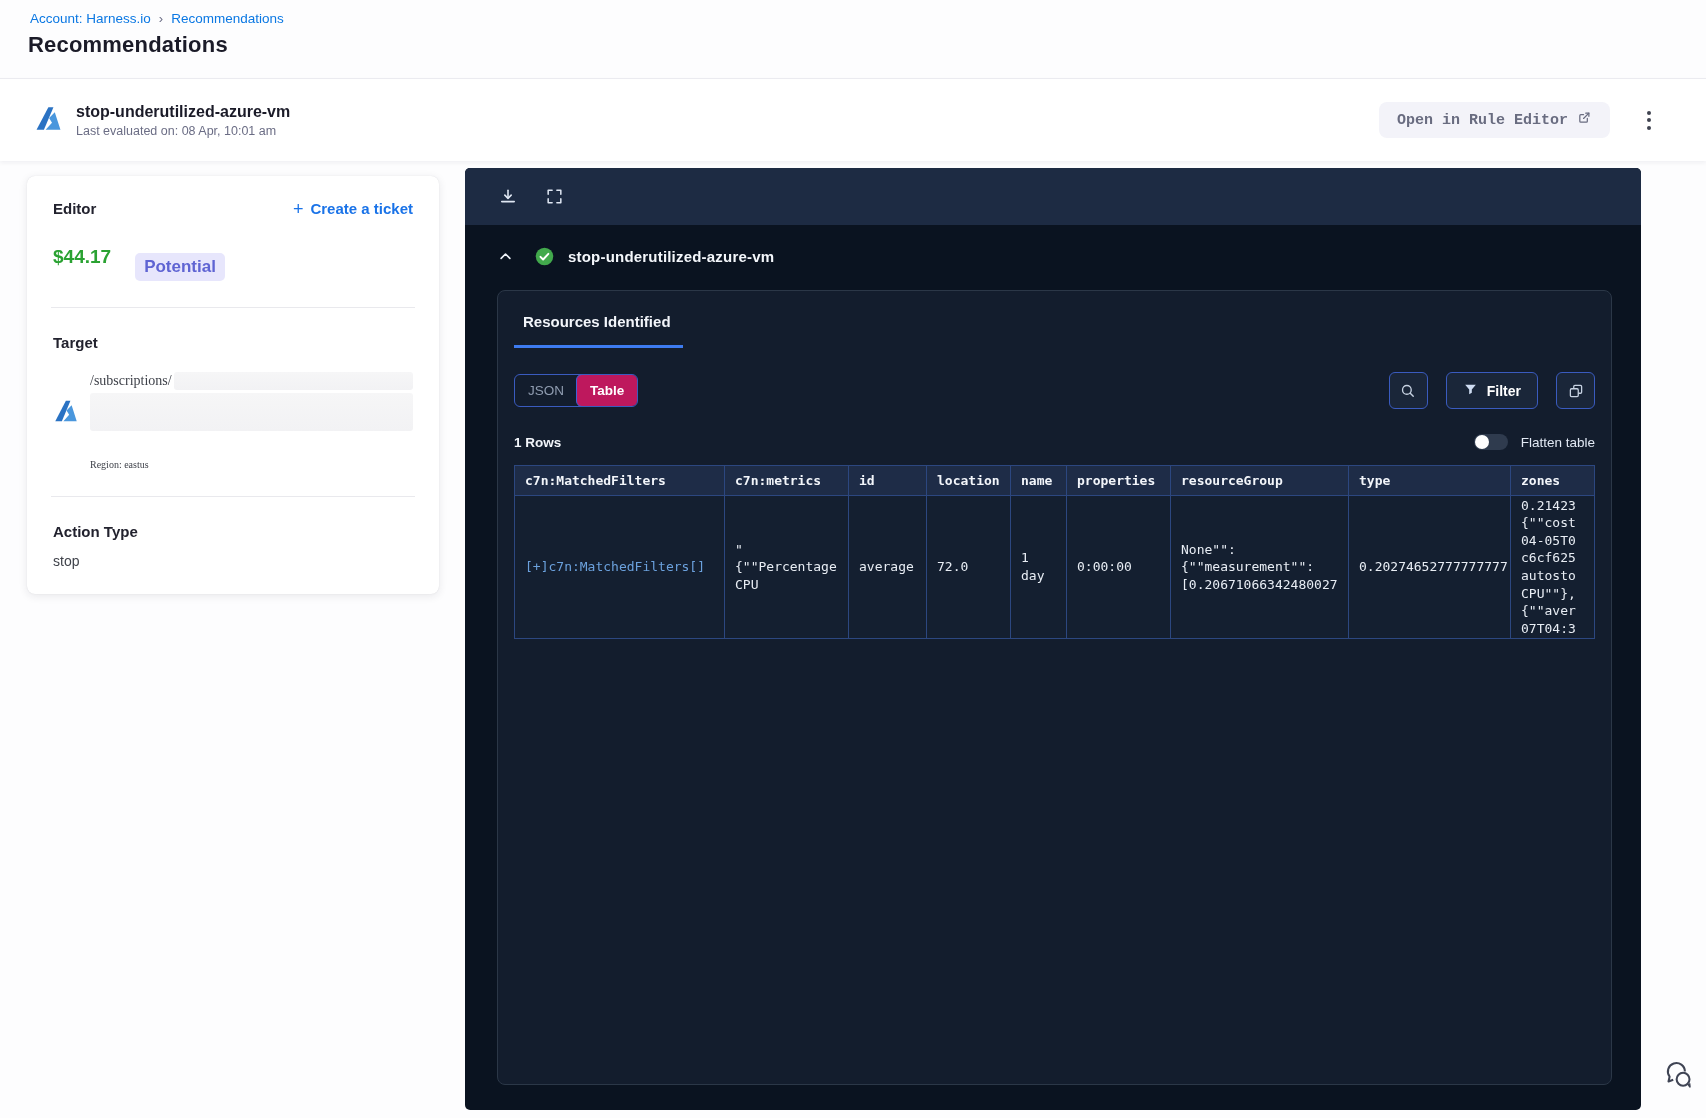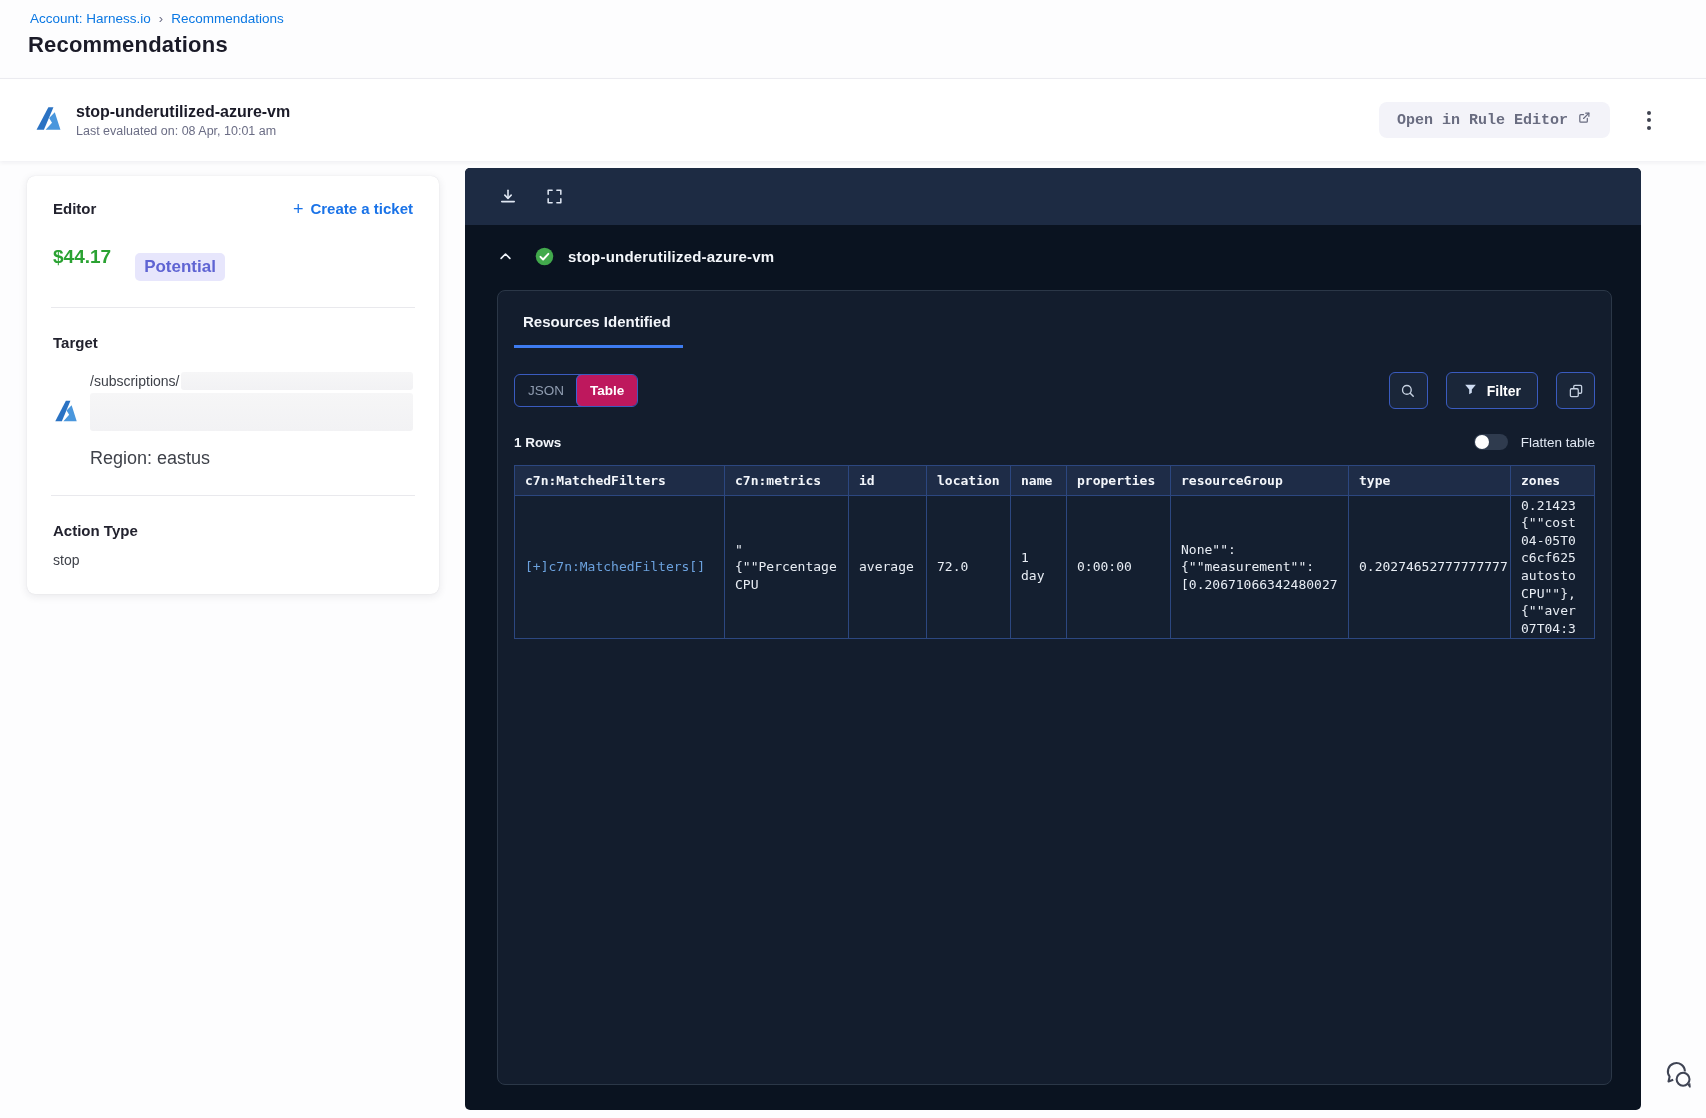--- a/index.html
+++ b/index.html
@@ -43,28 +43,28 @@
   }
   .savings-row { display:flex; justify-content:space-between; align-items:flex-start; }
   .lbl { font-size:15px; font-weight:700; color:#22222e; }
   .create-ticket { color:#1a73e8; font-size:15px; font-weight:700; display:flex; gap:7px; align-items:center; text-decoration:none; cursor:pointer; }
   .create-ticket .plus { font-size:18px; font-weight:500; line-height:14px; }
   .amount-row { margin-top:16px; display:flex; align-items:center; gap:24px; }
   .amount { font-size:19px; font-weight:800; color:var(--savings-green,#2aa232); }
   .badge-potential { background:var(--potential-bg,#e7e6fc); color:var(--potential-text,#5f64d3); font-size:17px; font-weight:600; padding:4px 9px; border-radius:5px;margin-top:20px; }
   .divider { height:1px; background:#e9e9ed; margin:26px -2px 0; }
   .target-block { margin-top:26px; }
-  .target-body { display:flex; margin-top:20px; }
+  .target-body { display:flex; margin-top:20px;font-family:Liberation Serif, serif; }
   .target-icon-col { width:37px; padding-top:26px; }
   .target-content { flex:1; }
   .path-line { display:flex; align-items:center; font-size:14px; color:#3f424a; }
   .redact { background:linear-gradient(#f6f6f7,#f2f2f4); border-radius:3px; }
   .redact.inline { flex:1; height:18px; margin-left:2px; }
   .redact.block { height:38px; margin-top:3px; }
-  .region { font-size:18px; color:#3f424a; margin-top:17px; }
+  .region { font-size:10px; color:#3f424a; margin-top:28px; }
   .action-value { font-size:14px; color:#3f424a; margin-top:12px; }
 
   
   .dark-panel {
     position:absolute; left:465px; top:168px; width:1176px; height:942px;
     background:var(--panel-bg,#0a1320); border-radius:5px; display:flex; flex-direction:column;
   }
   .panel-toolbar {
     height:57px; background:var(--toolbar-bg,#1d2b43); border-radius:5px 5px 0 0;
     display:flex; align-items:center; gap:27px; padding:0 33px; color:#e8edf5;

